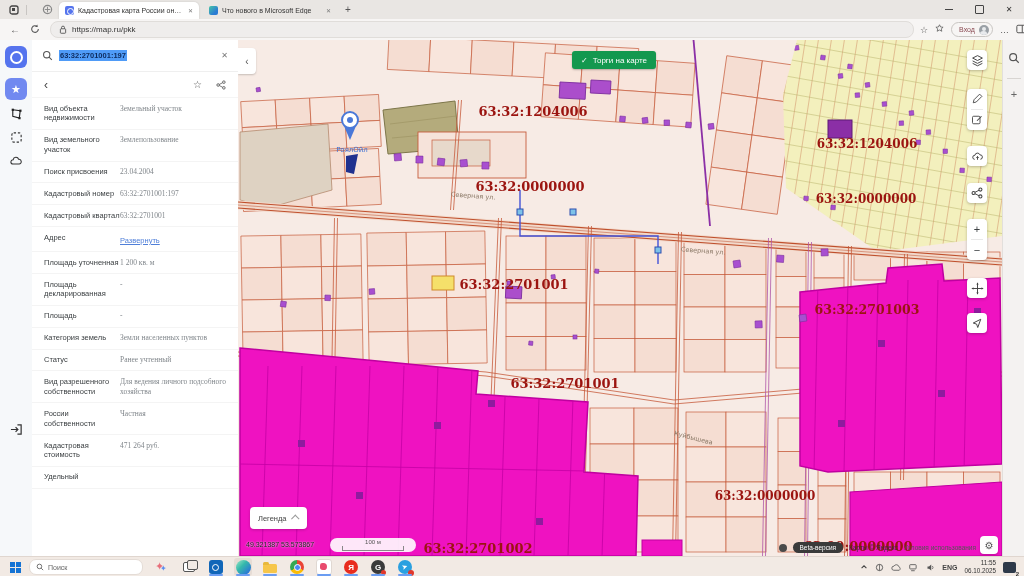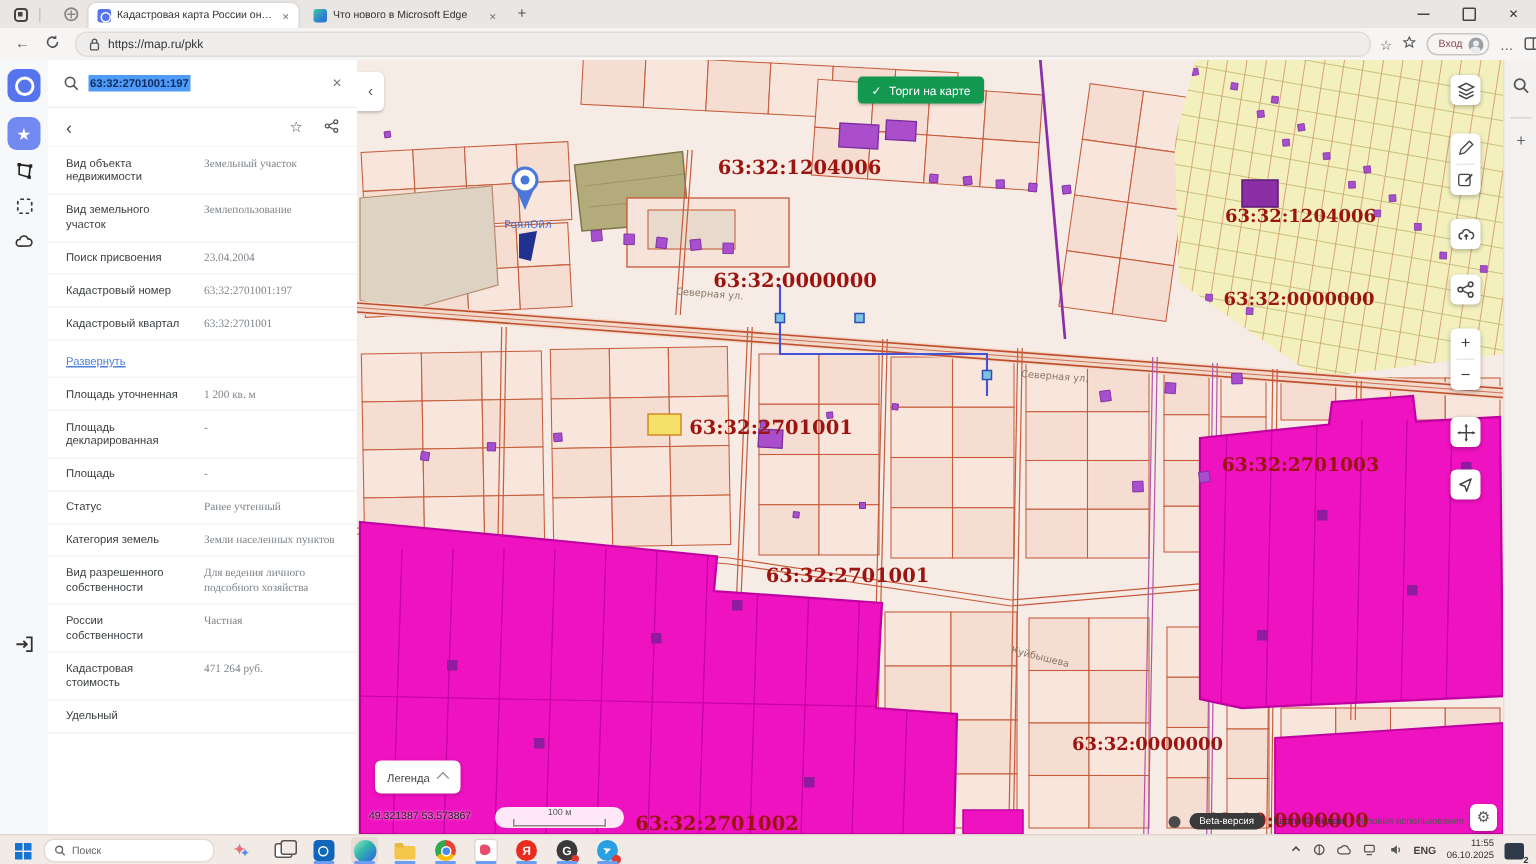--- a/index.html
+++ b/index.html
@@ -42,21 +42,21 @@
   
   #panel{position:absolute;left:32px;top:40px;width:206px;height:516px;background:#fff;border-right:1px solid #e8e8e8;}
   #searchrow{height:31px;border-bottom:1px solid #efefef;display:flex;align-items:center;padding:0 10px;gap:6px;}
   #search-text{flex:1;font-size:7.5px;font-weight:bold;}
   #search-text span{background:#4f9bf7;color:#0d2b5e;padding:1px 1px;}
   #panelhead{height:25px;display:flex;align-items:center;padding:0 12px;border-bottom:1px solid #f5f5f5;}
   .ph-back{font-size:12px;color:#444;}
   .ph-right{margin-left:auto;display:flex;gap:14px;color:#555;align-items:center;}
   .ph-star{font-size:10px;}
   #details{height:456px;overflow:hidden;}
-  .drow{display:flex;gap:16px;padding:5.5px 12px;border-bottom:1px solid #f4f4f4;font-size:7.5px;line-height:1.32;}
+  .drow{display:flex;gap:0;padding:5.5px 12px;border-bottom:1px solid #f4f4f4;font-size:7.5px;line-height:1.32;}
   .rl{width:76px;flex:0 0 auto;color:#3c4043;}
   .rvwrap{flex:1;}
   .rv{color:#80868b;font-family:Liberation Serif, serif;}
   .rlink{color:#4f7fd9;margin-top:3px;text-decoration:underline;}
   
   #map{position:absolute;left:238px;top:40px;width:764px;height:516px;background:#f7ebe5;overflow:hidden;}
   #collapse-tab{position:absolute;left:0;top:8px;width:18px;height:26px;background:#fff;border-radius:0 4px 4px 0;box-shadow:0 1px 2px rgba(0,0,0,.2);display:flex;align-items:center;justify-content:center;font-size:10px;color:#555;}
   #torgi{position:absolute;left:334px;top:11px;height:18px;background:#13984f;border-radius:3px;color:#fff;font-size:8px;display:flex;align-items:center;gap:5px;padding:0 9px;box-shadow:0 1px 2px rgba(0,0,0,.25);}
   .mapbtn{position:absolute;left:729px;width:20px;background:#fff;border-radius:4px;box-shadow:0 1px 3px rgba(0,0,0,.25);display:flex;flex-direction:column;align-items:center;color:#3c4043;}
   .mapbtn .mb{height:20px;width:20px;display:flex;align-items:center;justify-content:center;font-size:11px;}
@@ -276,20 +276,21 @@
 
     <div class="drow">
       <div class="rl">Кадастровый квартал</div>
       <div class="rvwrap">
         <div class="rv">63:32:2701001</div>
 
       </div>
     </div>
 
     <div class="drow">
+      <div class="rl">Адрес</div>
       <div class="rvwrap">
         <div class="rlink">Развернуть</div>
       </div>
     </div>
 
     <div class="drow">
       <div class="rl">Площадь уточненная</div>
       <div class="rvwrap">
         <div class="rv">1 200 кв. м</div>
 
@@ -306,31 +307,31 @@
 
     <div class="drow">
       <div class="rl">Площадь</div>
       <div class="rvwrap">
         <div class="rv">-</div>
 
       </div>
     </div>
 
     <div class="drow">
+      <div class="rl">Категория земель</div>
+      <div class="rvwrap">
+        <div class="rv">Земли населенных пунктов</div>
+
+      </div>
+    </div>
+
+    <div class="drow">
       <div class="rl">Статус</div>
       <div class="rvwrap">
         <div class="rv">Ранее учтенный</div>
-
-      </div>
-    </div>
-
-    <div class="drow">
-      <div class="rl">Категория земель</div>
-      <div class="rvwrap">
-        <div class="rv">Земли населенных пунктов</div>
 
       </div>
     </div>
 
     <div class="drow">
       <div class="rl">Вид разрешенного собственности</div>
       <div class="rvwrap">
         <div class="rv">Для ведения личного подсобного хозяйства</div>
 
       </div>

